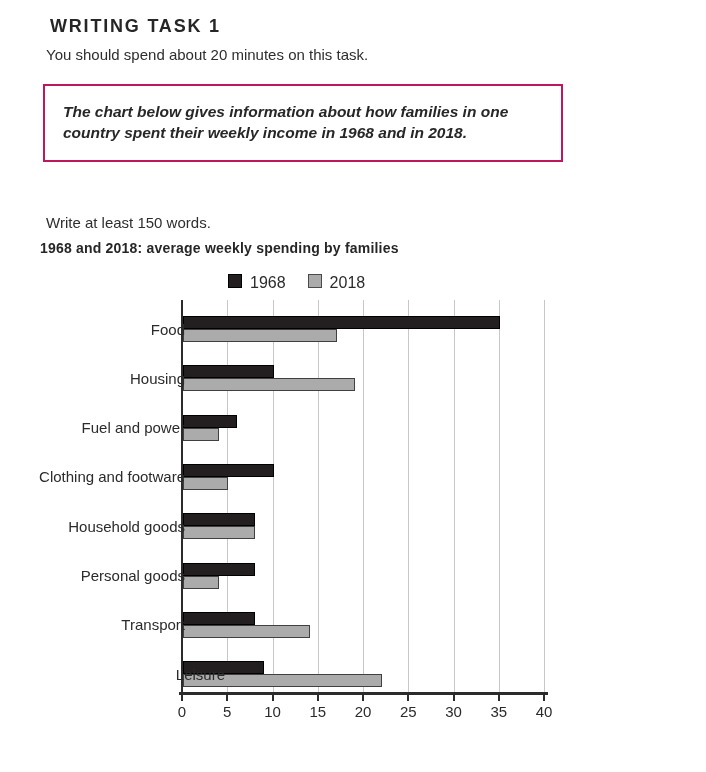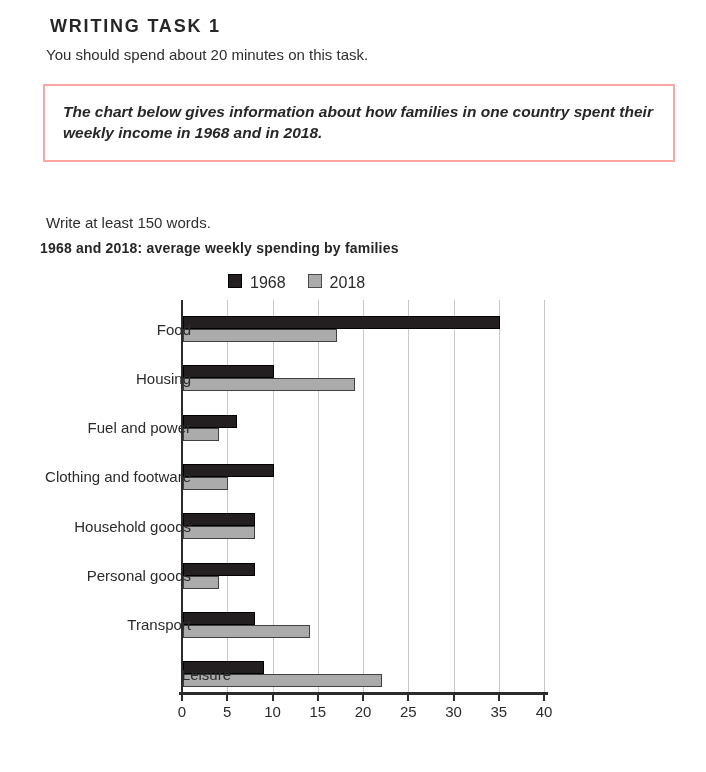--- a/index.html
+++ b/index.html
@@ -7,22 +7,22 @@
     width:706px;height:772px;position:relative;overflow:hidden;
     font-family:"Liberation Sans",sans-serif;color:#2b2b2b;
   }
   .abs{position:absolute;}
   .page-title{
     left:46px;top:12px;font-size:18px;font-weight:bold;letter-spacing:1.8px;
     color:#262626;margin:4px;
   }
   .time-note{left:46px;top:46px;font-size:15px;margin:0;color:#2e2e2e;}
   .prompt-box{
-    left:43px;top:84px;width:632px;box-sizing:border-box;
-    border:2px solid #fca5a5;padding:15px 18px 16px 18px;background:#ffffff;
+    left:43px;top:84px;width:520px;box-sizing:border-box;
+    border:2px solid #be185d;padding:15px 18px 16px 18px;background:#ffffff;
   }
   .prompt-box p{
     margin:0;font-size:15.5px;font-weight:bold;font-style:italic;
     line-height:1.38;color:#272727;
   }
   .prompt-box p + p{margin-top:15px;}
   .words-note{left:46px;top:214px;font-size:15px;margin:0;color:#2e2e2e;}
 
   .chart{left:0;top:238px;width:706px;height:534px;}
   .chart-title{
@@ -47,22 +47,22 @@
     position:absolute;width:34px;text-align:center;font-size:15px;color:#2b2b2b;
   }
   .x-axis-title{
     position:absolute;left:182px;top:486px;width:362px;text-align:center;
     font-size:16.5px;font-weight:bold;color:#262626;
   }
   .bar{position:absolute;height:13px;box-sizing:border-box;}
   .bar-s0{background:#231f20;border:1px solid #000000;}
   .bar-s1{background:#ababab;border:1px solid #404040;}
   .cat-label{
-    position:absolute;left:14px;width:177px;text-align:right;height:19px;
-    line-height:19px;font-size:15px;color:#2b2b2b;white-space:nowrap;
+    position:absolute;left:0;width:177px;text-align:right;height:19px;
+    line-height:19px;font-size:15px;color:#2b2b2b;white-space:nowrap;padding-left:8px;
   }
 </style>
 </head>
 <body>
 
 <div>
 
   <h1 class="abs page-title">WRITING TASK 1</h1>
 
   <p class="abs time-note">You should spend about 20 minutes on this task.</p>

